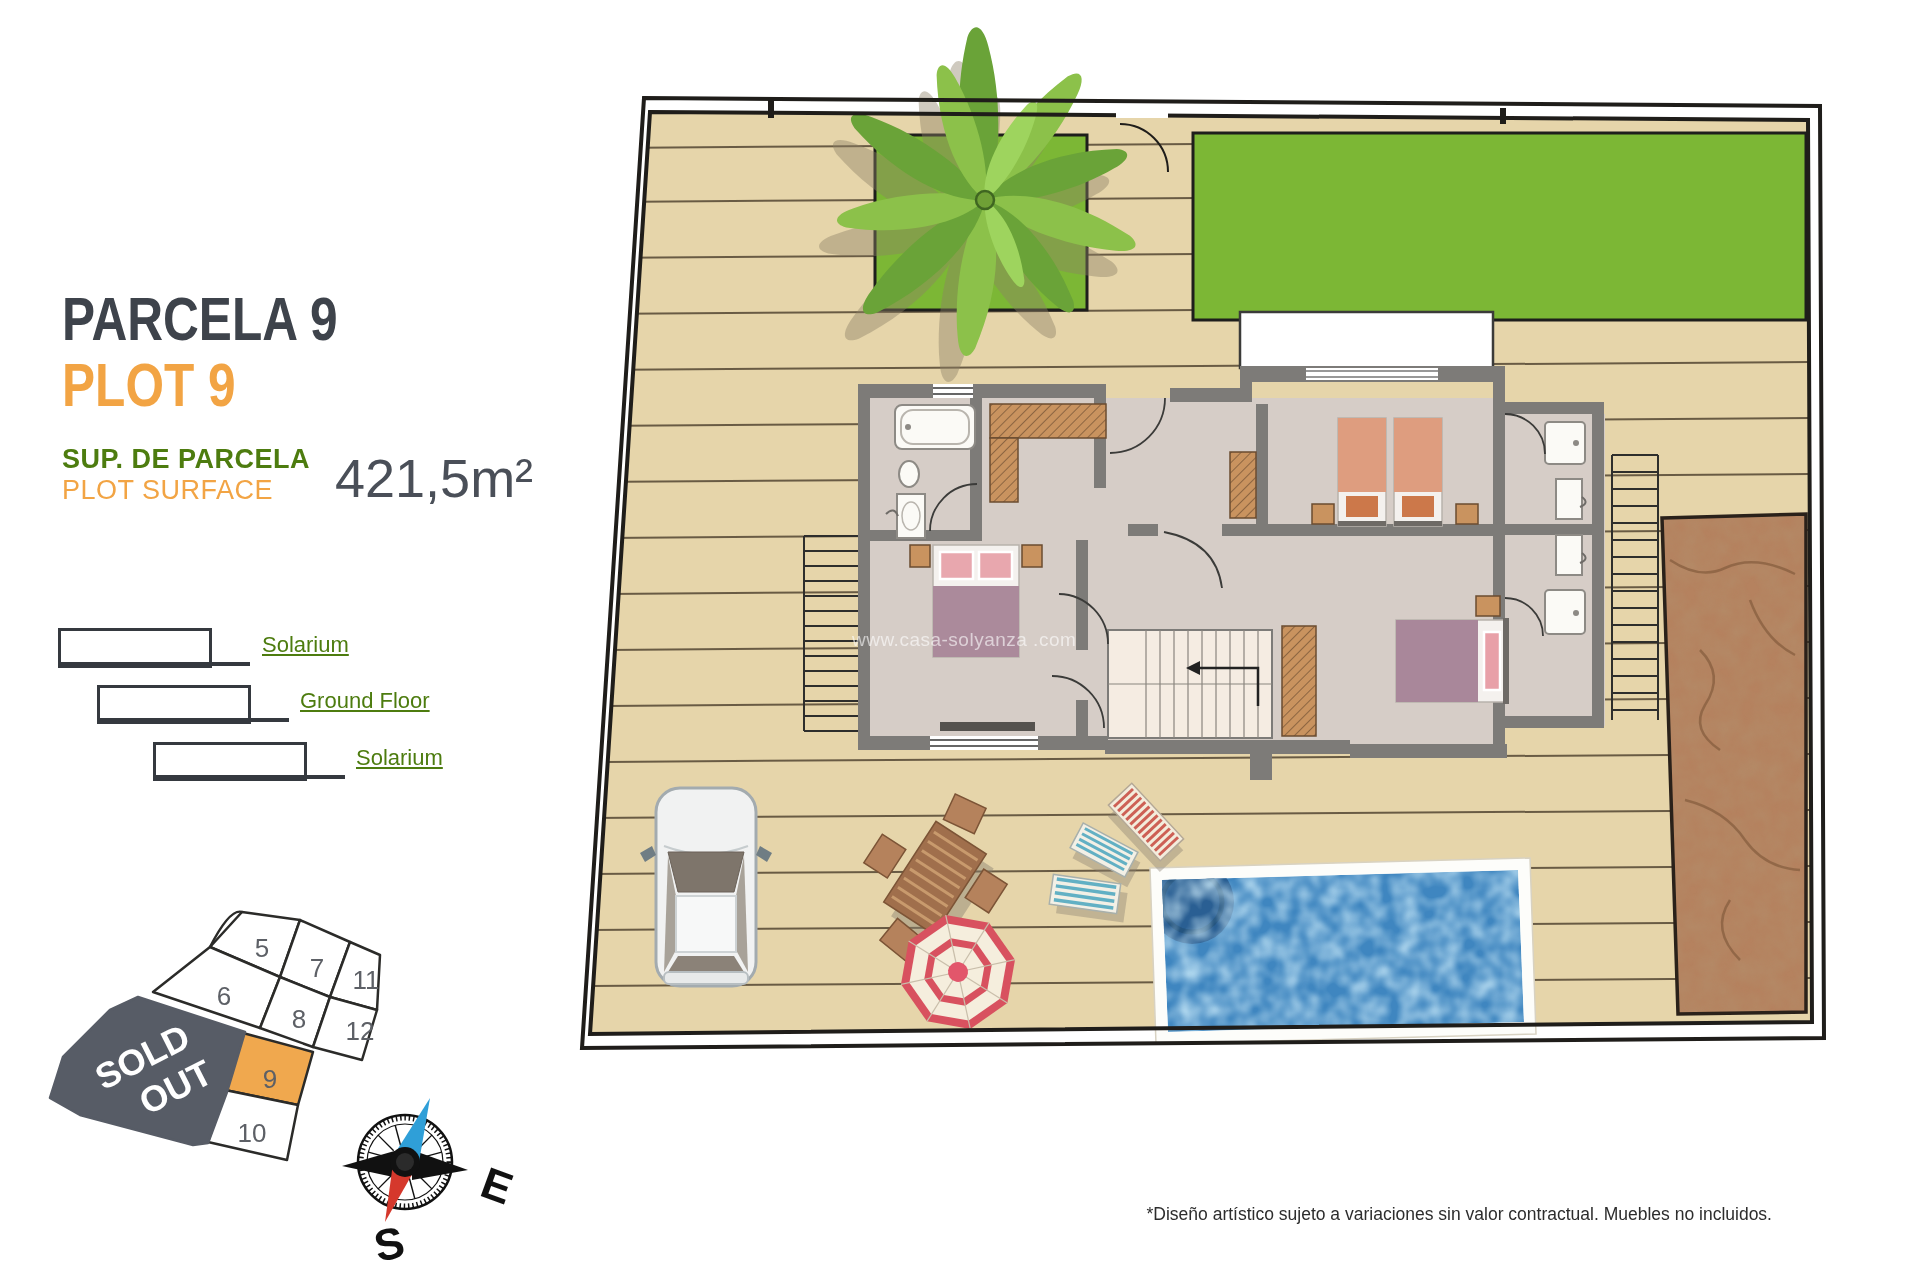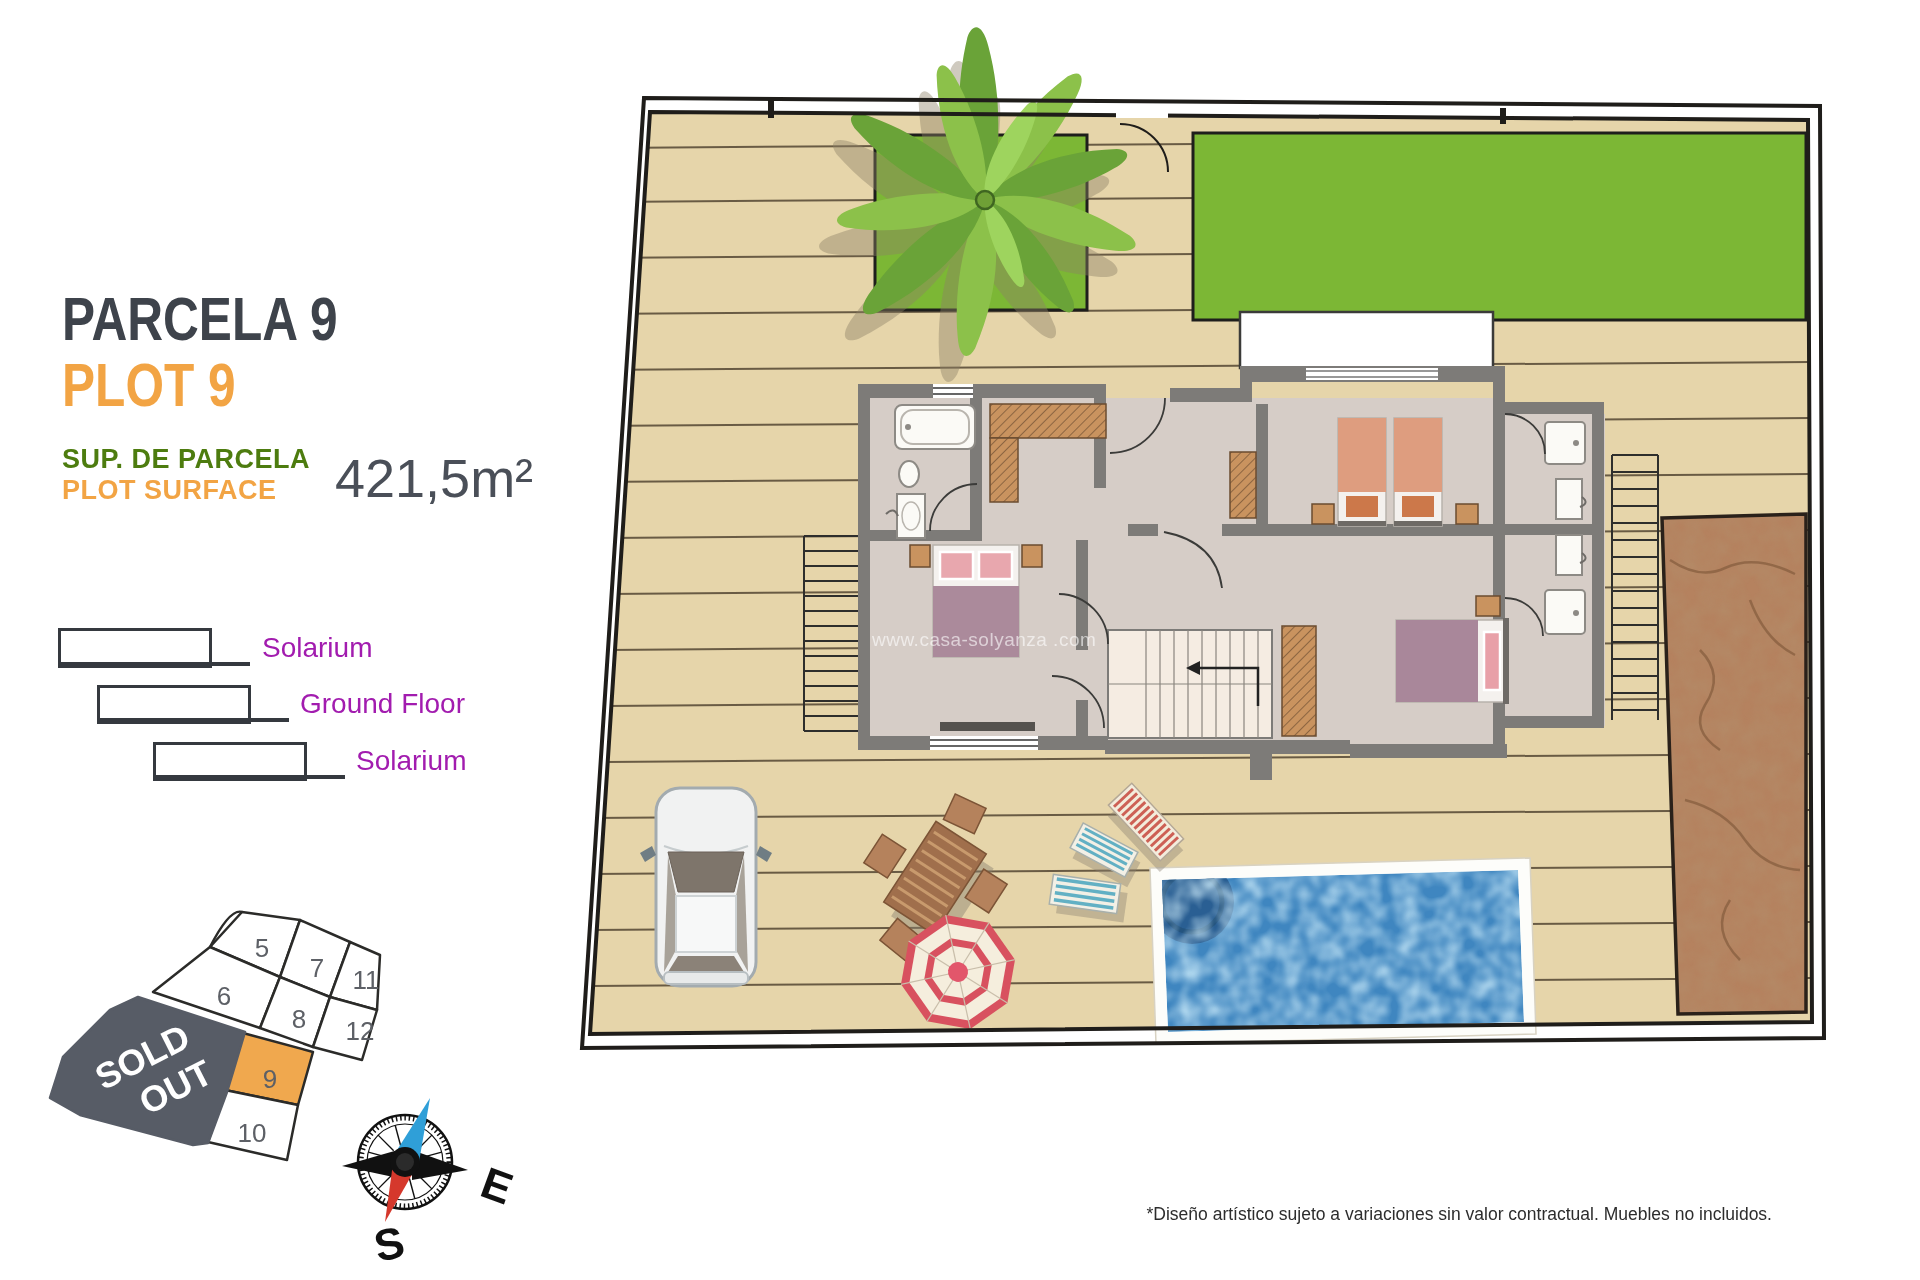--- a/index.html
+++ b/index.html
@@ -4,27 +4,27 @@
 <style>
   html,body{margin:0;padding:0;background:#fff;}
   .stage{position:relative;width:1920px;height:1280px;background:#ffffff;overflow:hidden;
          font-family:"Liberation Sans",sans-serif;}
   .abs{position:absolute;}
   .title-es{left:62px;top:283px;font-size:62px;font-weight:bold;color:#3e434b;
             transform:scaleX(.8);transform-origin:left top;letter-spacing:0;white-space:nowrap;}
   .title-en{left:62px;top:349px;font-size:62px;font-weight:bold;color:#f2a444;
             transform:scaleX(.8);transform-origin:left top;white-space:nowrap;}
   .sup-es{left:62px;top:444px;font-size:27px;font-weight:bold;color:#4d7c0f;letter-spacing:.5px;white-space:nowrap;}
-  .sup-en{left:62px;top:475px;font-size:27px;font-weight:bold;color:#f2a444;letter-spacing:.5px;white-space:nowrap;}
+  .sup-en{left:62px;top:475px;font-size:27px;font-weight:normal;color:#f2a444;letter-spacing:.5px;white-space:nowrap;}
   .sup-val{left:335px;top:447px;font-size:54px;color:#4a4f58;white-space:nowrap;}
   .legend-row{position:absolute;}
   .lg-box{position:absolute;background:#fff;border:3px solid #35393f;}
   .lg-tail{position:absolute;background:#35393f;height:4px;}
-  .lg-label{position:absolute;font-size:28px;color:#a21caf;white-space:nowrap;}
-  .watermark{left:872px;top:629px;font-size:19px;letter-spacing:.5px;color:rgba(255,255,255,.6);white-space:nowrap;}
+  .lg-label{position:absolute;font-size:22px;color:#4d7c0f;white-space:nowrap;text-decoration:underline;}
+  .watermark{left:852px;top:629px;font-size:19px;letter-spacing:.5px;color:rgba(255,255,255,.6);white-space:nowrap;}
   .disclaimer{right:148px;top:1204px;font-size:17.5px;font-weight:normal;color:#2d2d2d;white-space:nowrap;}
   svg text{font-family:"Liberation Sans",sans-serif;}
 </style>
 </head>
 <body>
 
 <div class="stage">
 
   <svg class="abs" style="left:0;top:0" width="1920" height="1280" viewBox="0 0 1920 1280">
     <defs>

